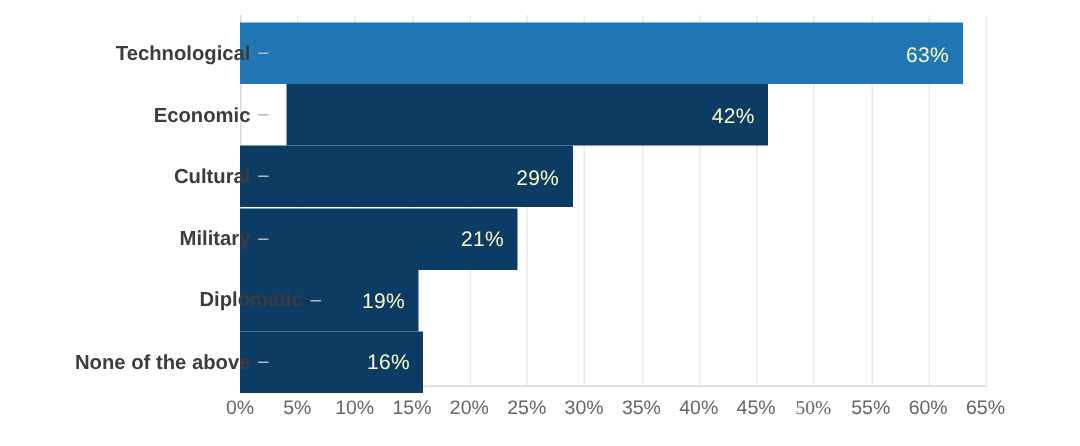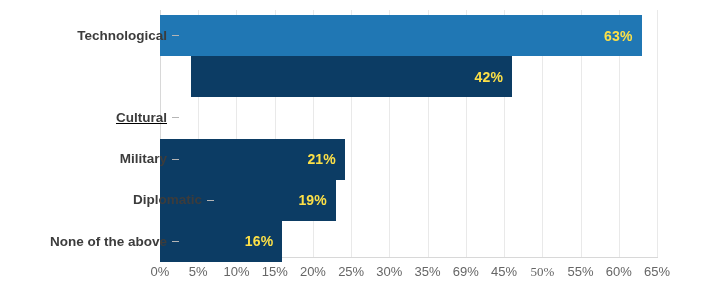--- a/index.html
+++ b/index.html
@@ -72,23 +72,23 @@
     left: 0;
     top: 0;
     height: 41px;
     box-sizing: border-box;
     display: flex;
     align-items: center;
     justify-content: flex-end;
   }
 
   .bar-value {
-    color: #fde047;
+    color: #fef9c3;
     font-size: 14px;
-    font-weight: bold;
+    font-weight: normal;
     letter-spacing: 0.2px;
     padding-right: 9px;
     white-space: nowrap;
   }
 
   
   #category-labels {
     position: absolute;
     left: 0;
     top: 10px;
@@ -172,43 +172,52 @@
       <div class="bar-row" style="top: 15px;">
         <div class="bar" style="left: 160px; width: 481.708px; background: rgb(32, 119, 180);">
           <span class="bar-value">63%</span>
         </div>
       </div>
       <div class="bar-row" style="top: 56.17px; margin-left: 31px;">
         <div class="bar" style="left: 160px; width: 321.138px; background: rgb(12, 60, 100);">
           <span class="bar-value">42%</span>
         </div>
       </div>
+      <div class="bar-row" style="top: 97.34px;">
+        <div class="bar" style="left: 160px; width: 221.738px; background: rgb(12, 60, 100);">
+          <span class="bar-value">29%</span>
+        </div>
+      </div>
       <div class="bar-row" style="top: 138.51px;">
         <div class="bar" style="left: 160px; width: 185px; background: rgb(12, 60, 100);">
           <span class="bar-value">21%</span>
         </div>
       </div>
       <div class="bar-row" style="top: 179.68px;">
-        <div class="bar" style="left: 160px; width: 176px; background: rgb(12, 60, 100);">
+        <div class="bar" style="left: 160px; width: 119px; background: rgb(12, 60, 100);">
           <span class="bar-value">19%</span>
         </div>
       </div>
       <div class="bar-row" style="top: 220.85px;">
         <div class="bar" style="left: 160px; width: 122.338px; background: rgb(12, 60, 100);">
           <span class="bar-value">16%</span>
         </div>
       </div>
     </div>
 
   <div id="category-labels">
       <div class="cat-row" style="top: 5px;">
         <span class="cat-label">Technological</span>
         <span class="cat-tick"></span>
       </div>
-      <div class="cat-row" style="top: 87.34px; text-decoration: underline;">
+      <div class="cat-row" style="top: 46.17px;">
+        <span class="cat-label">Economic</span>
+        <span class="cat-tick"></span>
+      </div>
+      <div class="cat-row" style="top: 87.34px;">
         <span class="cat-label">Cultural</span>
         <span class="cat-tick"></span>
       </div>
       <div class="cat-row" style="top: 128.51px;">
         <span class="cat-label">Military</span>
         <span class="cat-tick"></span>
       </div>
       <div class="cat-row" style="top: 169.68px; padding-left: 35px;">
         <span class="cat-label">Diplomatic</span>
         <span class="cat-tick"></span>
@@ -221,21 +230,21 @@
 
   <div id="x-tick-labels">
       <span class="x-tick" style="left: 160px;">0%</span>
       <span class="x-tick" style="left: 198.231px;">5%</span>
       <span class="x-tick" style="left: 236.462px;">10%</span>
       <span class="x-tick" style="left: 274.692px;">15%</span>
       <span class="x-tick" style="left: 312.923px;">20%</span>
       <span class="x-tick" style="left: 351.154px;">25%</span>
       <span class="x-tick" style="left: 389.385px;">30%</span>
       <span class="x-tick" style="left: 427.615px;">35%</span>
-      <span class="x-tick" style="left: 465.846px;">69%</span>
+      <span class="x-tick" style="left: 465.846px;">40%</span>
       <span class="x-tick" style="left: 504.077px;">45%</span>
       <span class="x-tick" style="left: 542.308px; font-family: Liberation Serif, serif;">50%</span>
       <span class="x-tick" style="left: 580.538px;">55%</span>
       <span class="x-tick" style="left: 618.769px;">60%</span>
       <span class="x-tick" style="left: 657px;">65%</span>
     </div>
 
 </div>
 
 </body></html>

